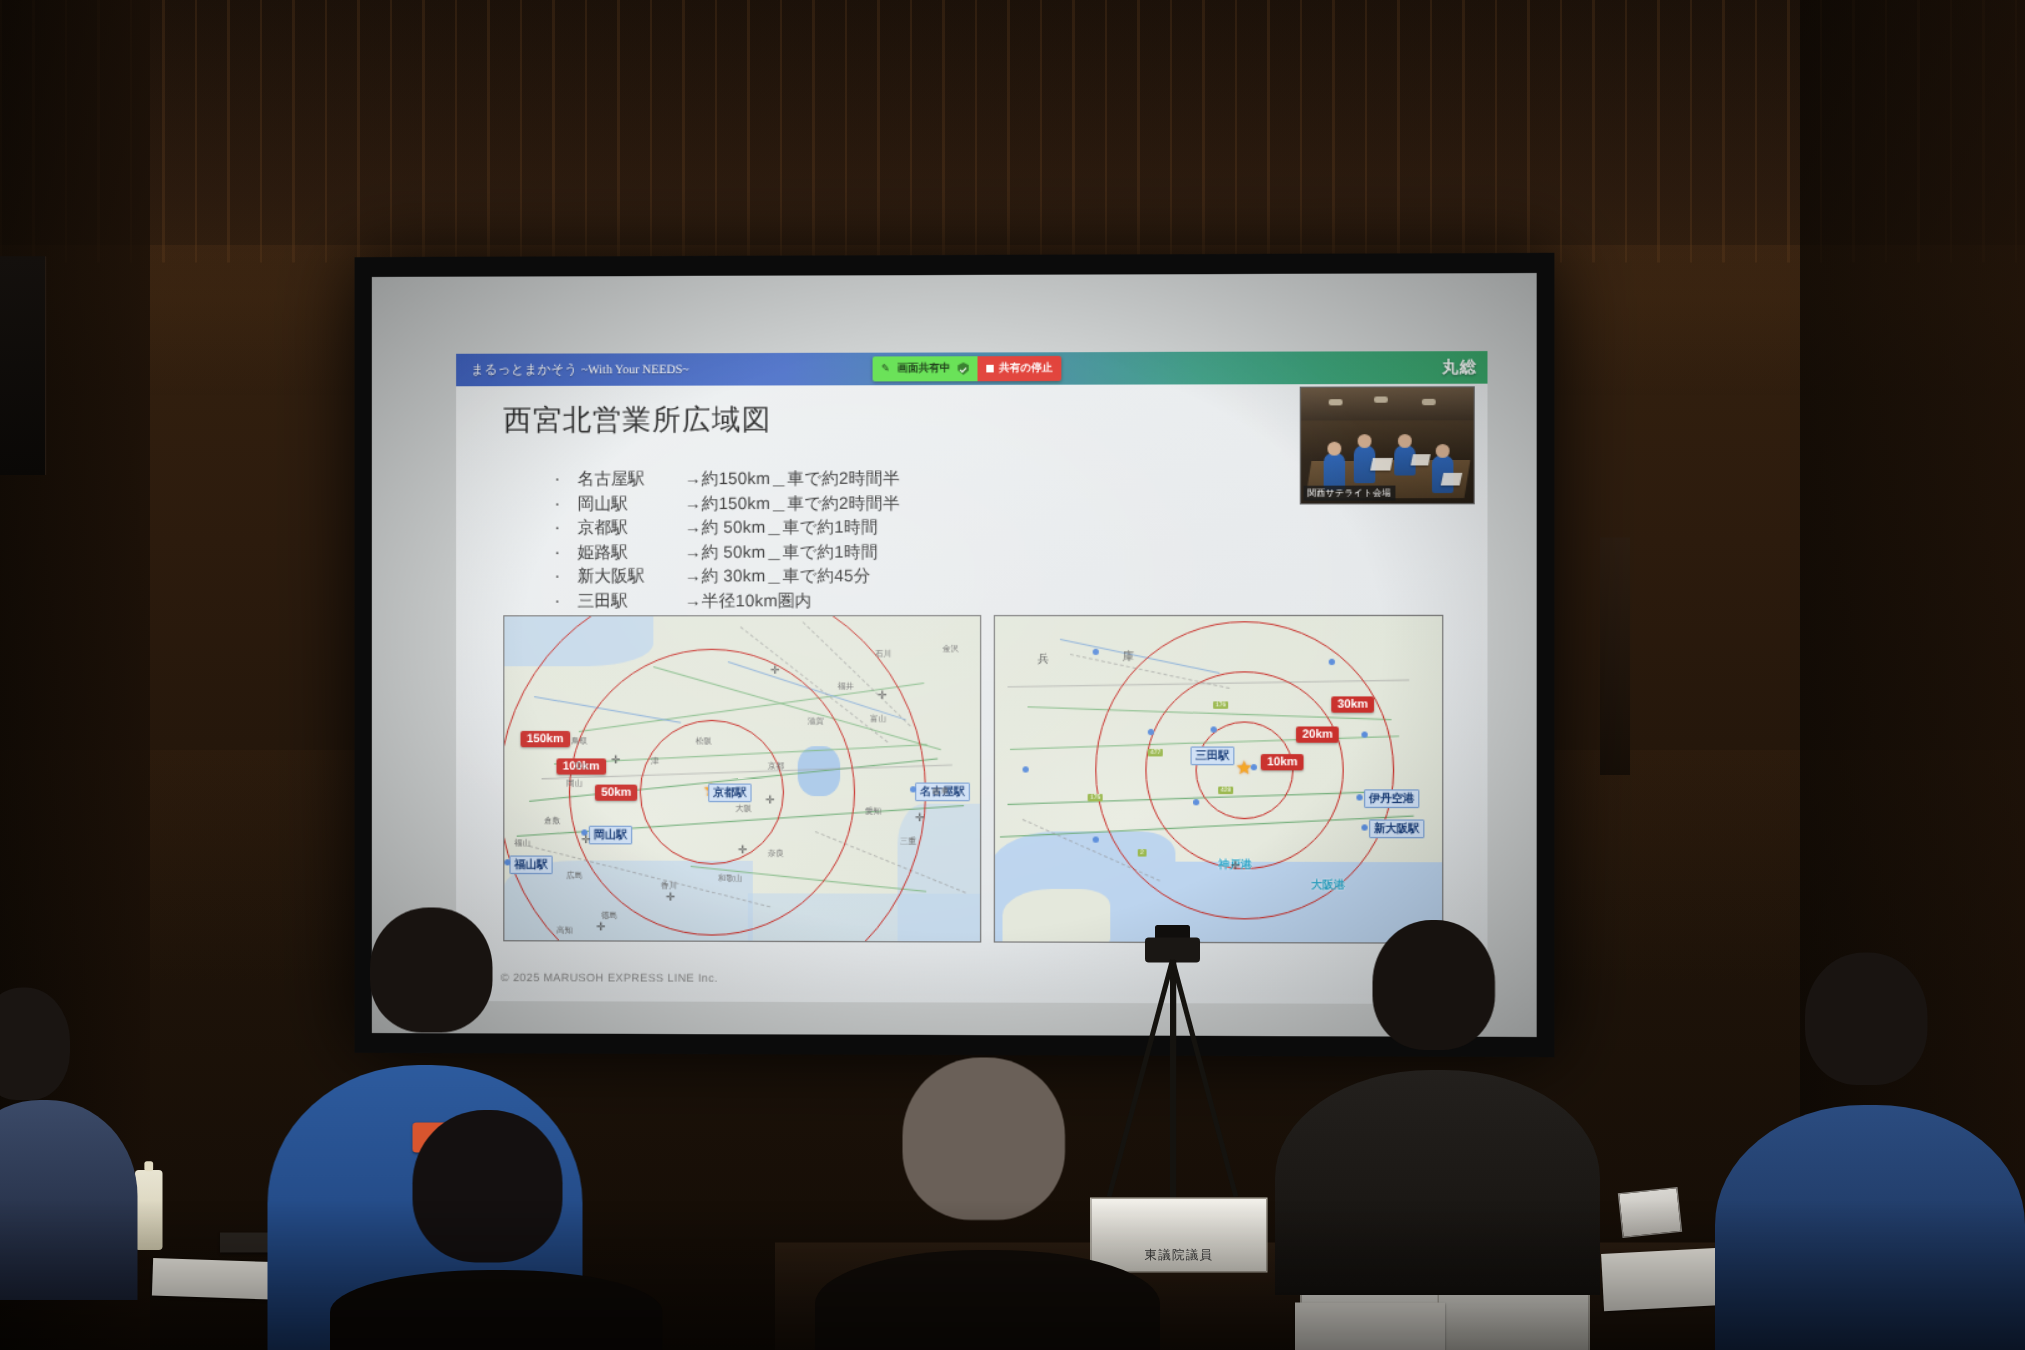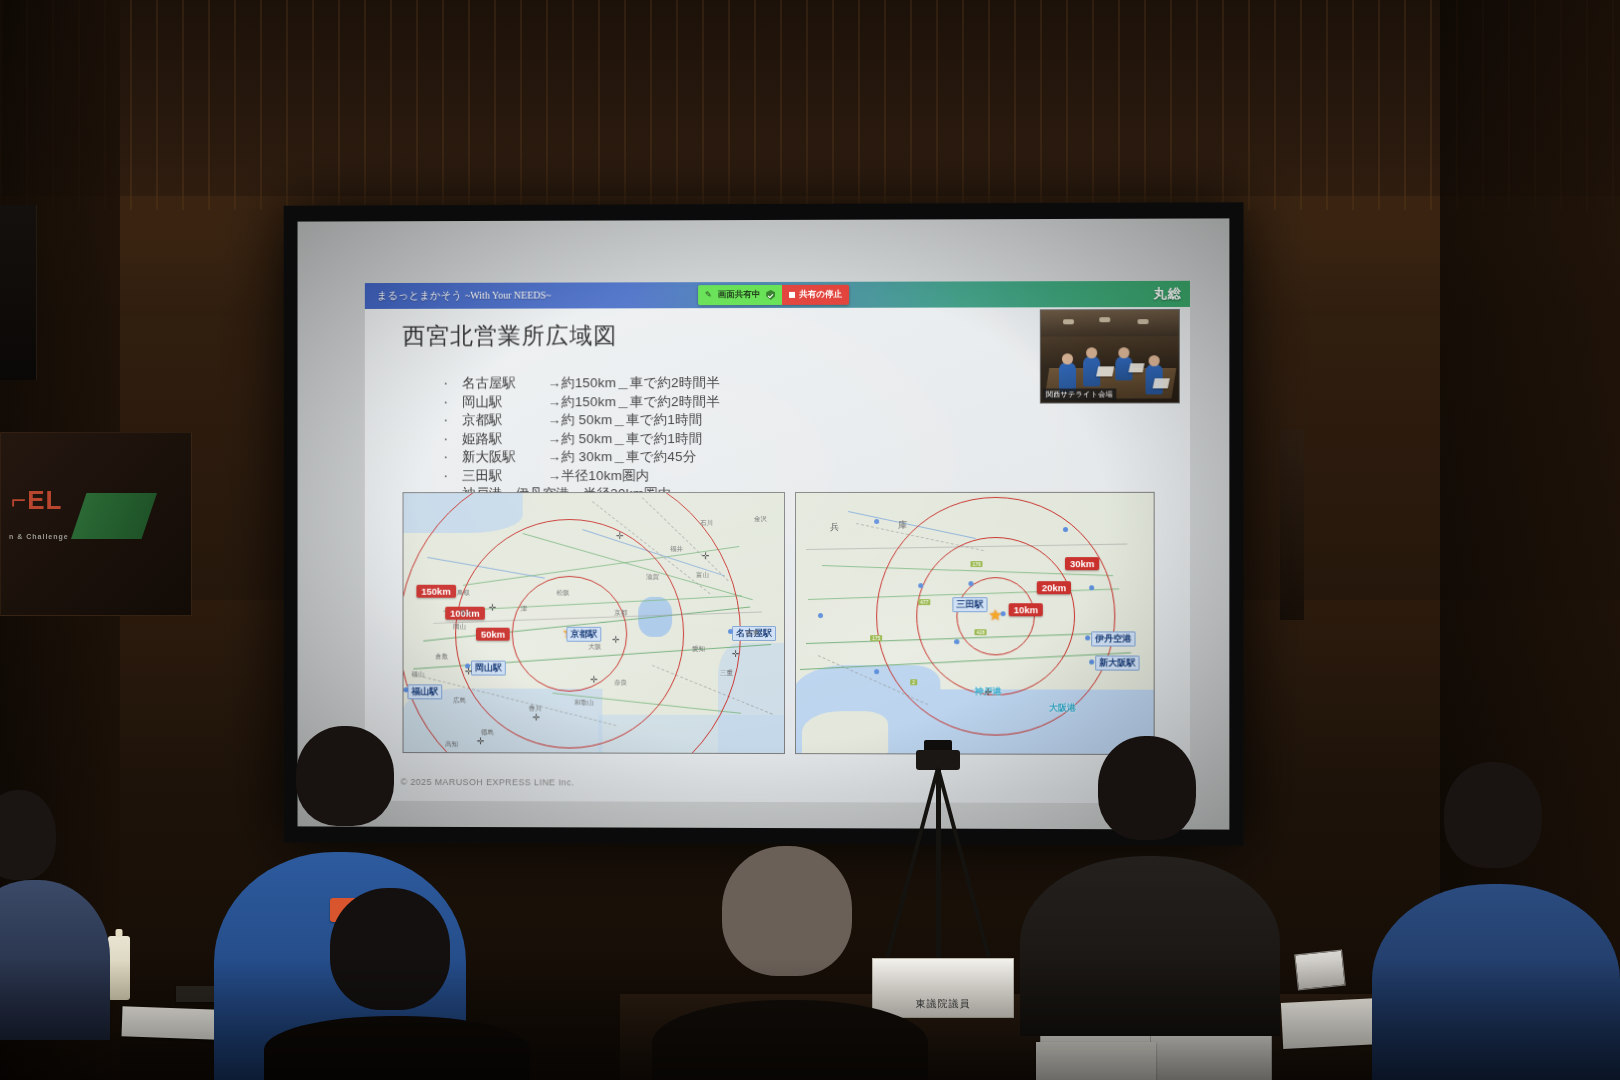--- a/index.html
+++ b/index.html
@@ -276,25 +276,20 @@
 
 <div id="room">
   <div class="wall-slats"></div>
   <div class="wall-band" style="top:196px;height:120px;"></div>
   <div class="wall-band" style="top:600px;height:190px;opacity:.5;"></div>
   <div class="side-dark" style="left:0;width:120px;opacity:.8;"></div>
   <div class="side-dark" style="right:0;width:180px;opacity:.75;"></div>
 
   <div class="left-speaker"></div>
 
-  <div class="left-poster">
-    <div class="poster-mark" style="left:10px;top:52px;font-size:26px;">⌐EL</div>
-    <div class="poster-green"></div>
-    <div class="poster-mark" style="left:8px;top:100px;font-size:7px;color:#9a9a95;">n &amp; Challenge</div>
-  </div>
 
   <div class="right-pillar"></div>
 </div>
 
 <div id="screen-frame">
   <div id="screen-surface">
 
     <div id="slide">
 
       <div id="slide-header">

